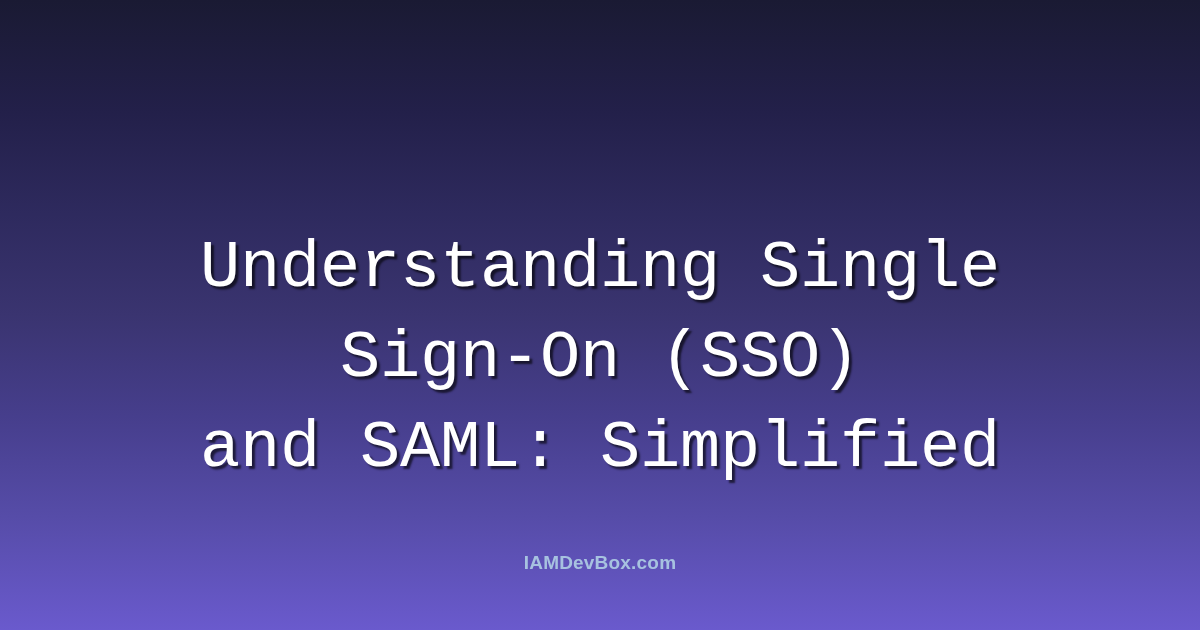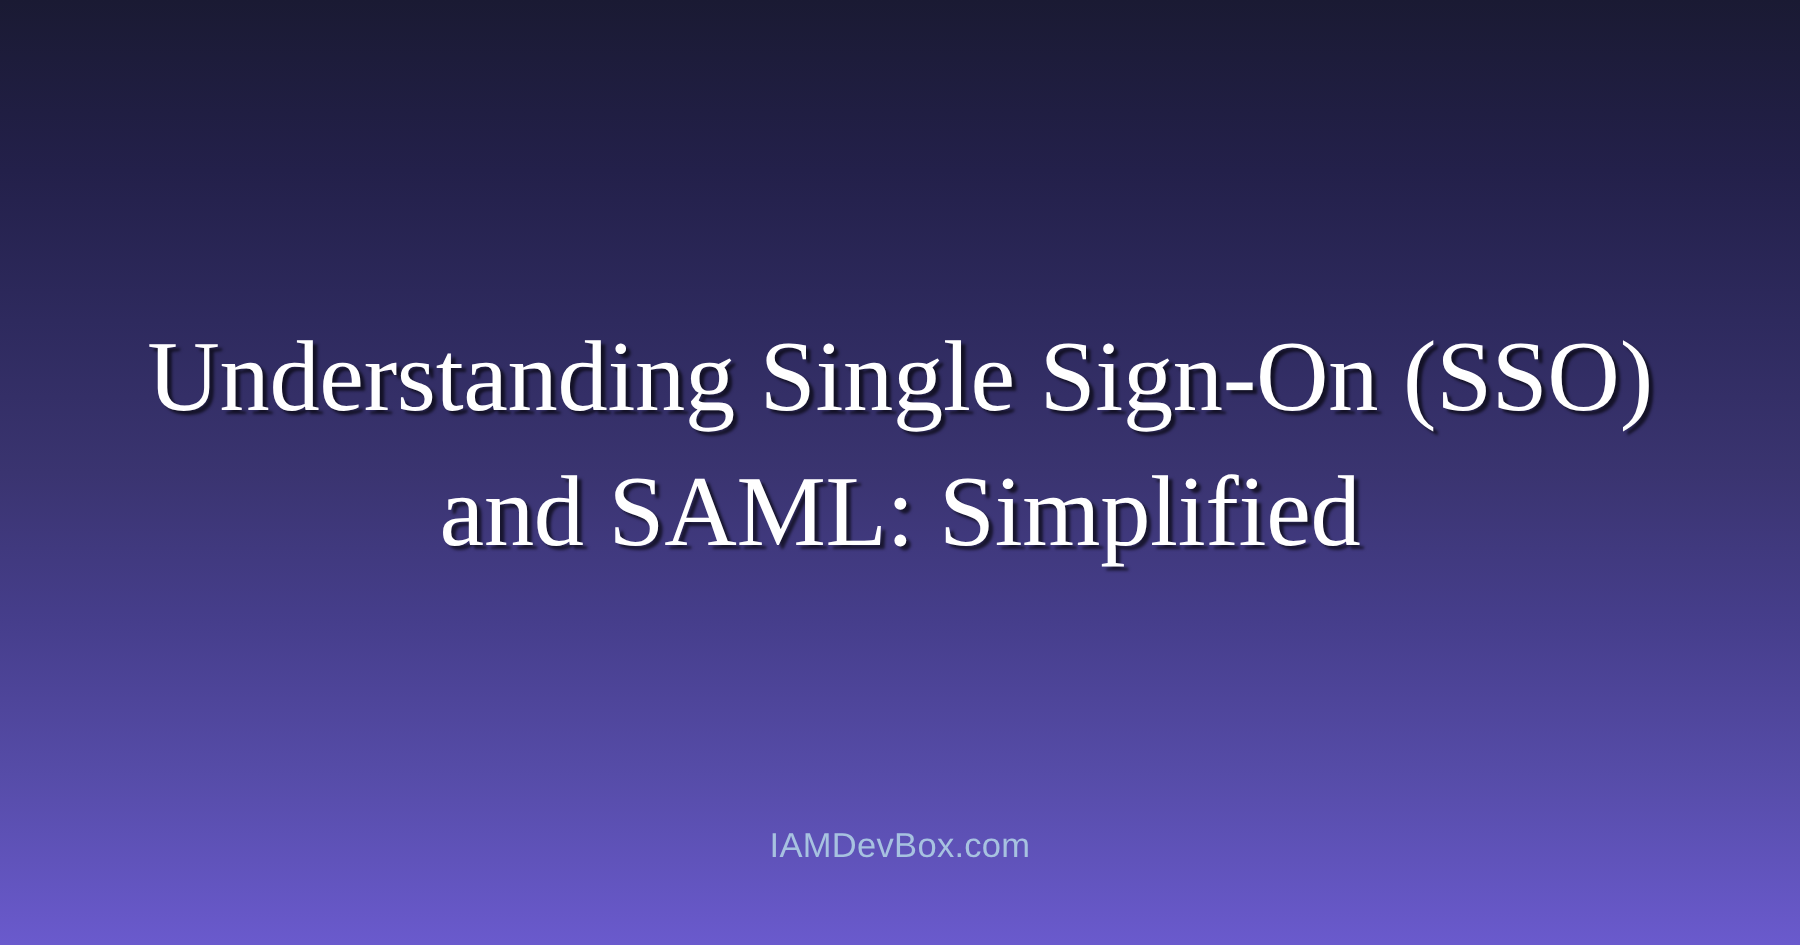--- a/index.html
+++ b/index.html
@@ -43,23 +43,23 @@
     position: absolute;
     top: 206px;
     left: 0;
     right: 0;
     padding: 0 70px;
     box-sizing: border-box;
     text-align: center;
   }
 
   .headline {
-    margin: 0;
+    margin: 17px;
     color: #ffffff;
-    font-family: Liberation Serif, serif;
+    font-family: Liberation Mono, monospace;
     font-size: 67px;
     font-weight: 400;
     line-height: 90px;
     letter-spacing: -0.2px;
     text-shadow: 3px 3px 2px rgba(0, 0, 0, 0.62);
     white-space: pre-line;
   }
 
   
   .attribution-block {
@@ -68,22 +68,22 @@
     left: 0;
     right: 0;
     text-align: center;
   }
 
   .attribution {
     margin: 0;
     display: inline-block;
     color: #a7c2e0;
     font-family: "Liberation Sans", sans-serif;
-    font-size: 23px;
-    font-weight: 400;
+    font-size: 19px;
+    font-weight: 700;
     line-height: 30px;
     letter-spacing: 0.2px;
     text-align: center;
   }
 </style>
 </head>
 <body>
 
 <div class="og-card">
 

